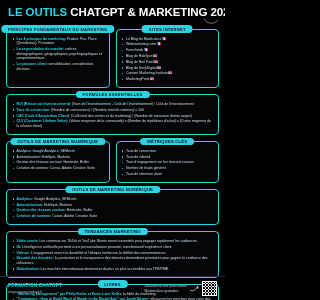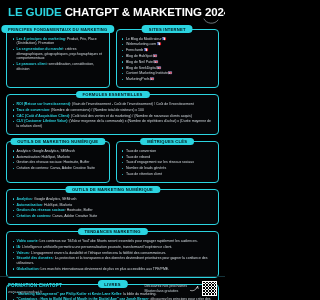--- a/index.html
+++ b/index.html
@@ -139,21 +139,21 @@
     border: 0.6px solid #ffffff;
   }
 </style>
 </head>
 <body>
 
 <div class="page">
 
   <div class="header">
     <div class="title">
-      <span class="accent">LE GUIDE</span>
+      <span class="accent">LE OUTILS</span>
       <span>CHATGPT &amp; MARKETING 2024</span>
     </div>
   </div>
 
   <svg class="swoosh" viewBox="0 0 16 8">
     <path d="M1 1 C3 6, 12 7, 15 2" stroke="#9aa6ad" stroke-width="0.7" fill="none" stroke-linecap="round"></path>
   </svg>
 
   <div class="row2">
 

